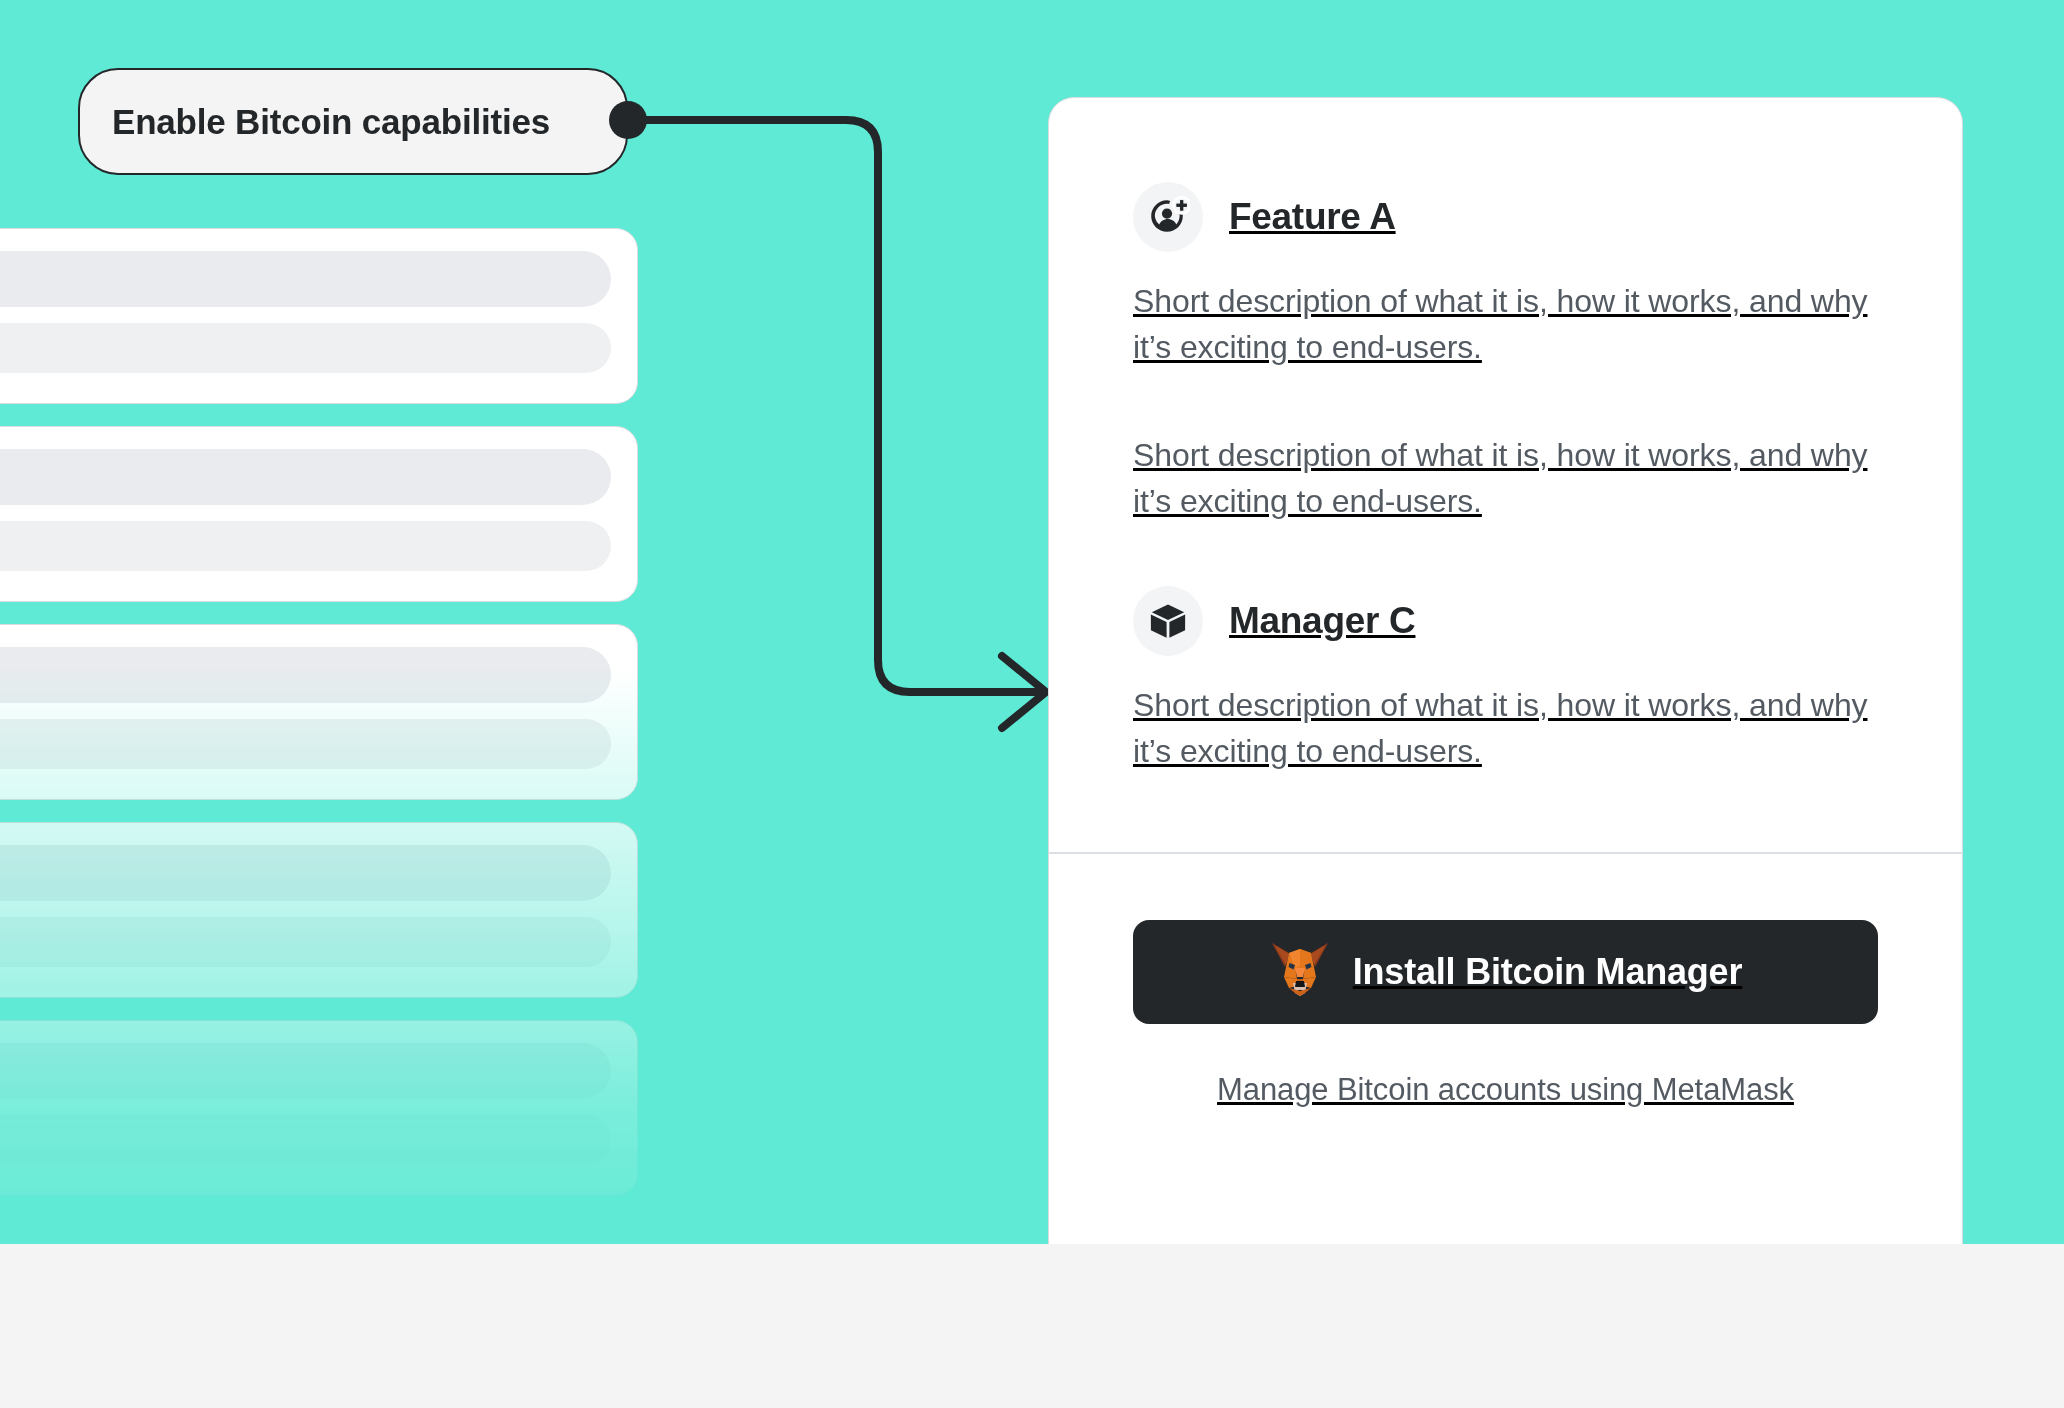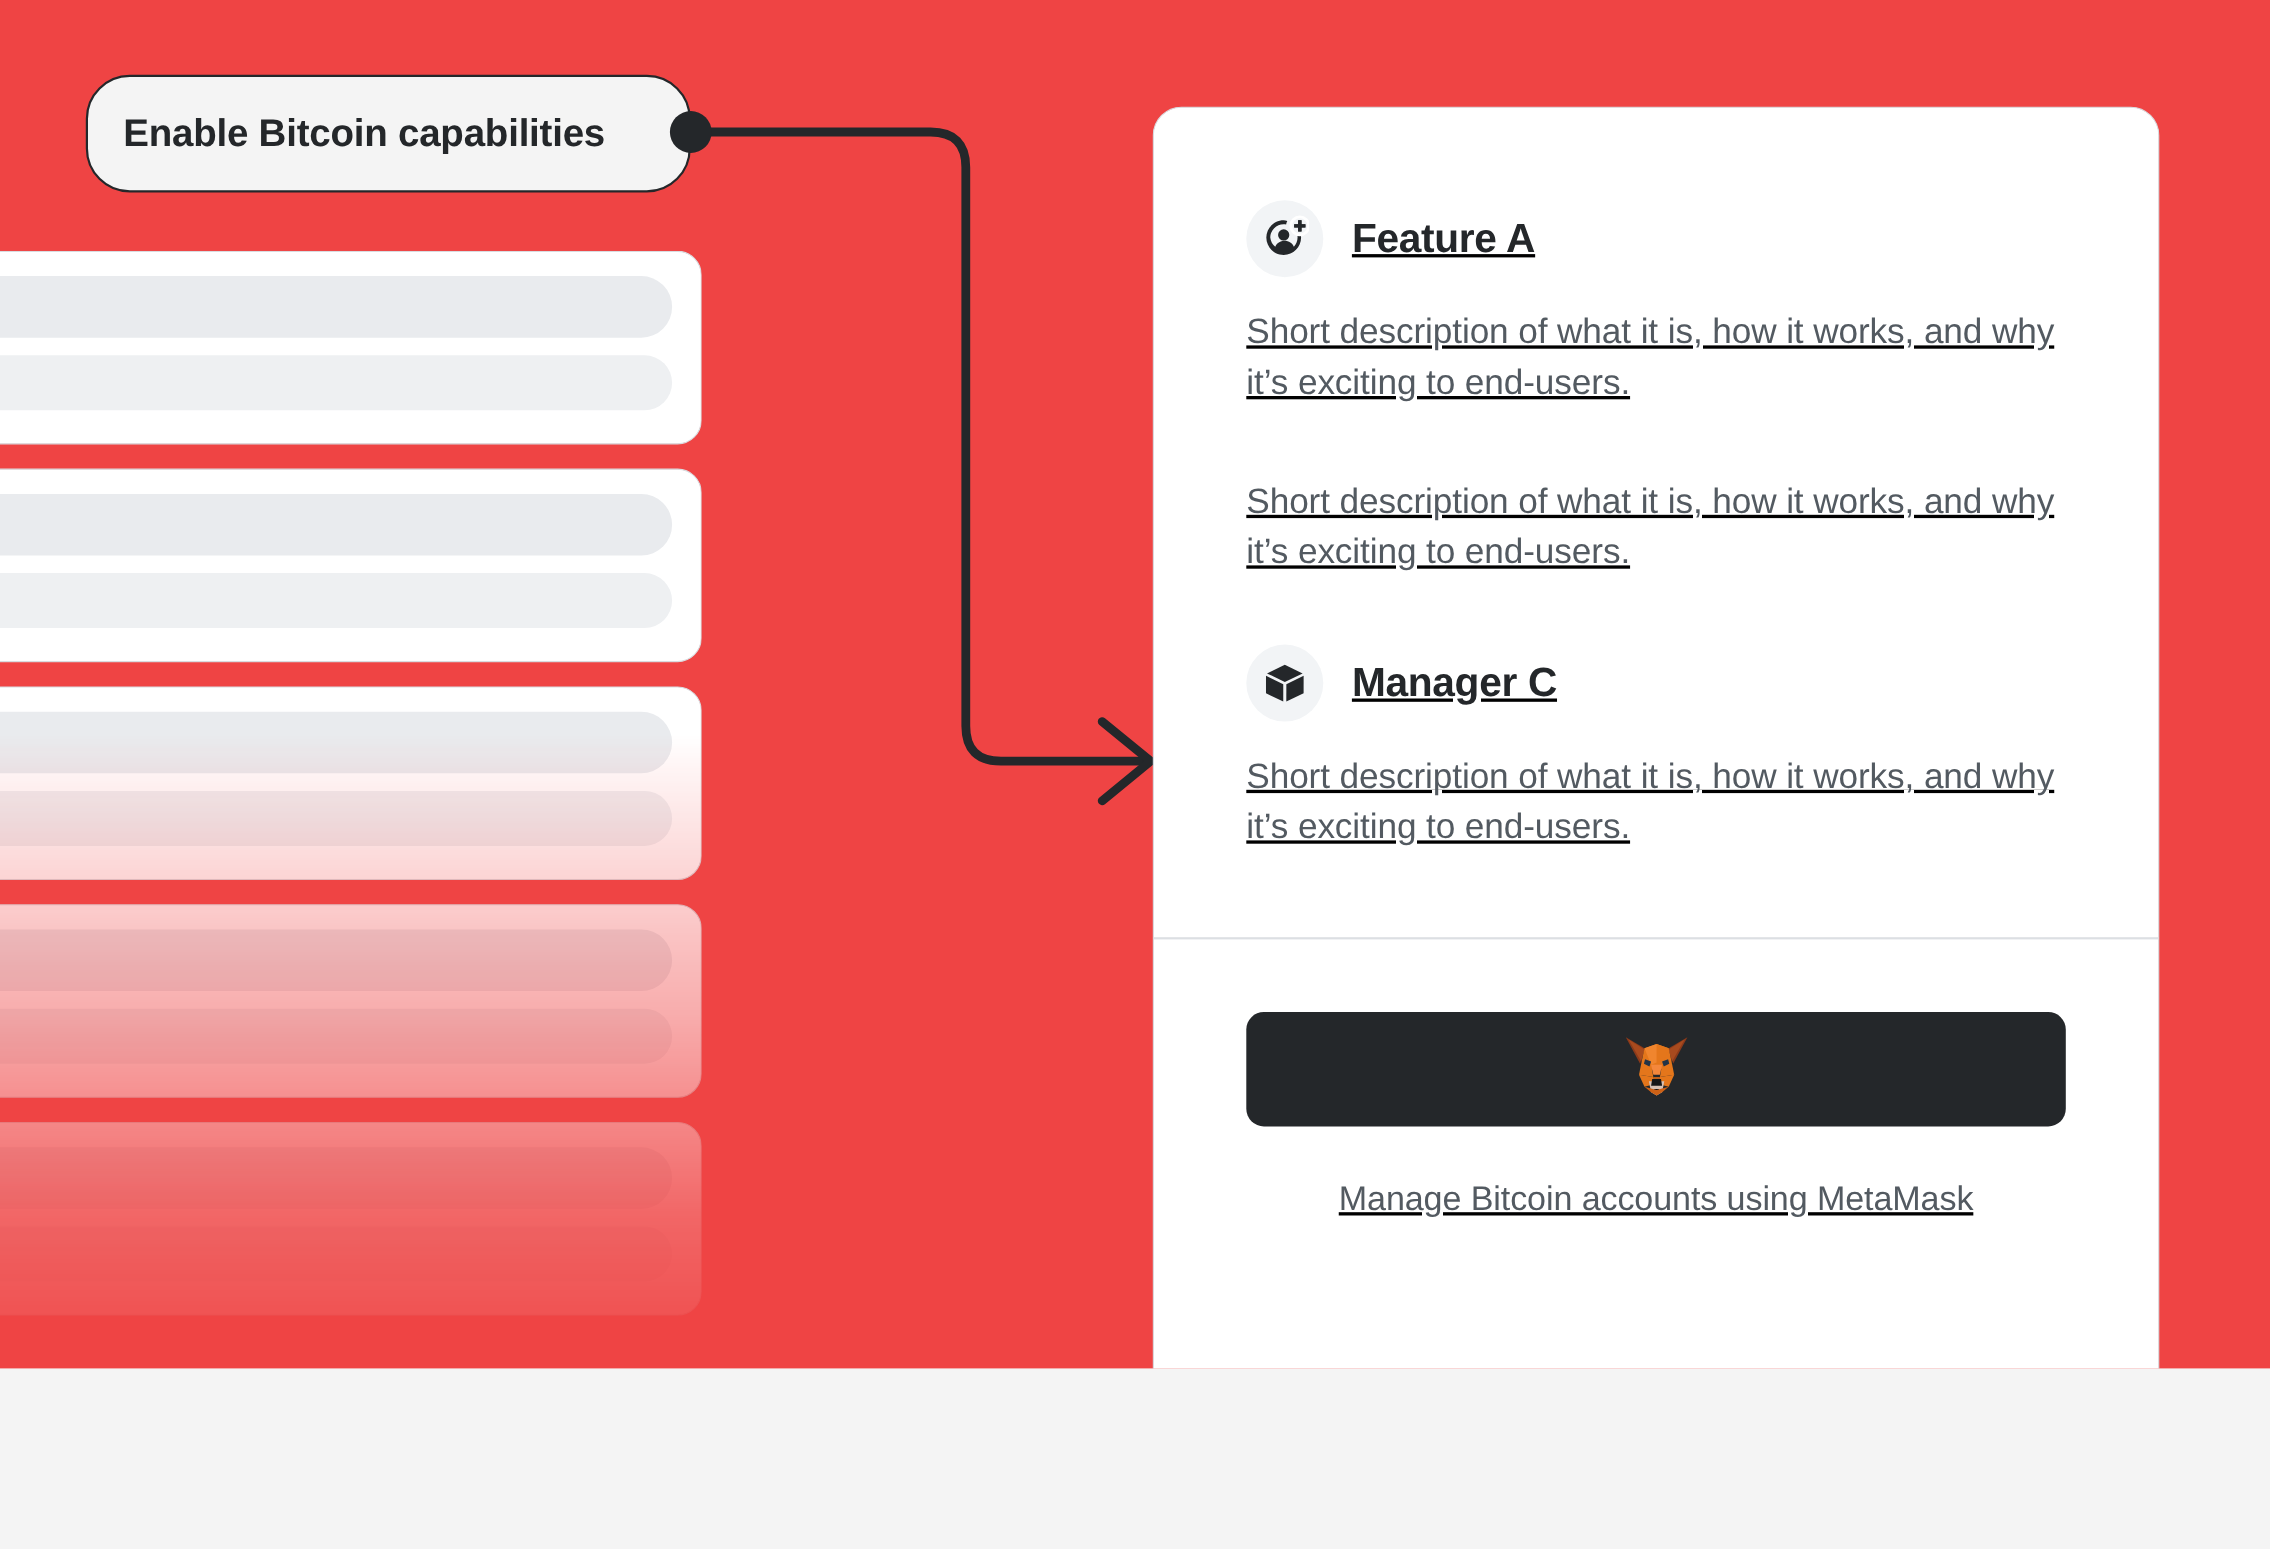--- a/index.html
+++ b/index.html
@@ -10,21 +10,21 @@
   body {
     width: 2064px;
     height: 1408px;
     font-family: "Liberation Sans", sans-serif;
     -webkit-font-smoothing: antialiased;
   }
   #stage {
     position: relative;
     width: 2064px;
     height: 1244px;
-    background: #ef4444;
+    background: #5eead4;
     overflow: hidden;
   }
 
   
   #skeleton-column {
     position: absolute;
     left: -120px;
     top: 228px;
     width: 758px;
     height: 1180px;
@@ -277,19 +277,20 @@
             <path d="M47 36 L34 38 L31 44 L42 47 Z" fill="#E4761B"></path>
             <path d="M28 38 L34 38 L34 44 L28 44 Z" fill="#C0601A"></path>
 
             <path d="M24 42 L38 42 L36 52 L31 55 L26 52 Z" fill="#D7C1B3"></path>
             <path d="M27 40 L35 40 L36 46 L26 46 Z" fill="#161616"></path>
             <path d="M28.5 49 L33.5 49 L31 53 Z" fill="#161616"></path>
 
             <path d="M20 47 L26 52 L31 55 L36 52 L42 47 L31 50 Z" fill="#CD6116"></path>
           </svg>
         </span>
+        <span class="btn-label">Install Bitcoin Manager</span>
       </button>
       <div id="install-caption">Manage Bitcoin accounts using MetaMask</div>
     </div>
 
   </div>
 
 </div>
 
 </body></html>

